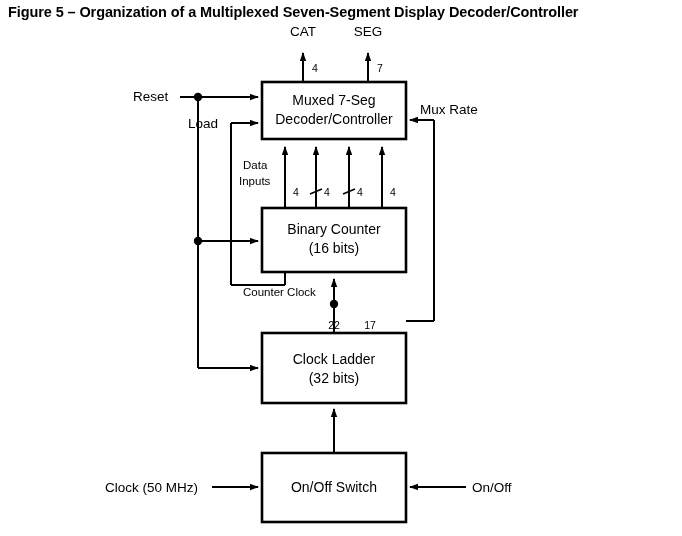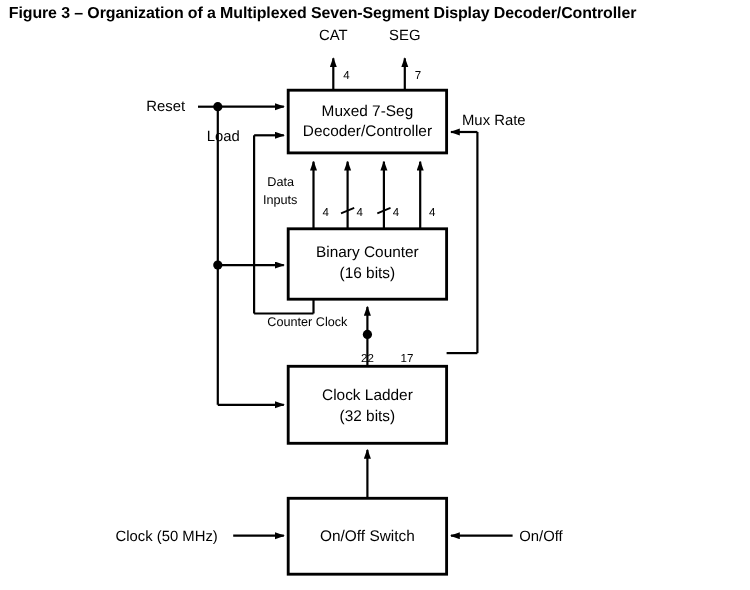--- a/index.html
+++ b/index.html
@@ -62,21 +62,21 @@
     font-size: 13.5px;
     fill: #000;
     text-anchor: middle;
   }
 </style>
 </head>
 <body>
 
 <div id="page">
 
-  <div id="figure-title">Figure 3 – Organization of a Multiplexed Seven-Segment Display Decoder/Controller</div>
+  <div id="figure-title">Figure 5 – Organization of a Multiplexed Seven-Segment Display Decoder/Controller</div>
 
   <svg id="diagram-svg" width="682" height="536" viewBox="0 0 682 536">
 
     <defs>
       <marker id="arrowEnd" markerWidth="9" markerHeight="9" refX="8" refY="3.2" orient="auto" markerUnits="userSpaceOnUse">
         <path d="M0,0 L9,3.2 L0,6.4 z" fill="#000"></path>
       </marker>
     </defs>
 
     <g stroke="#000" fill="none" stroke-width="2">

